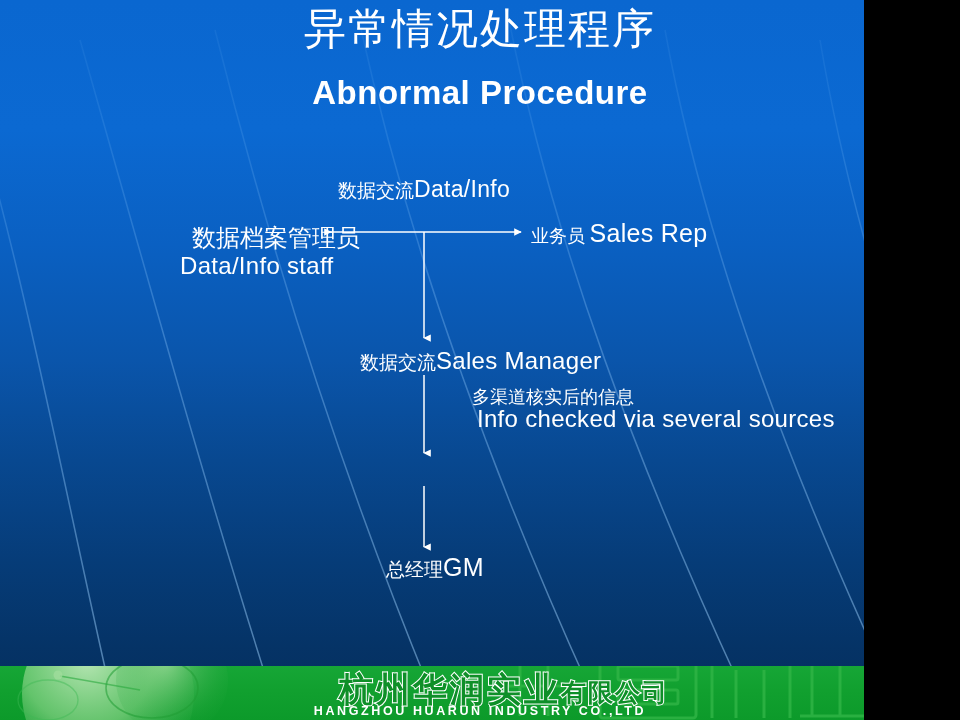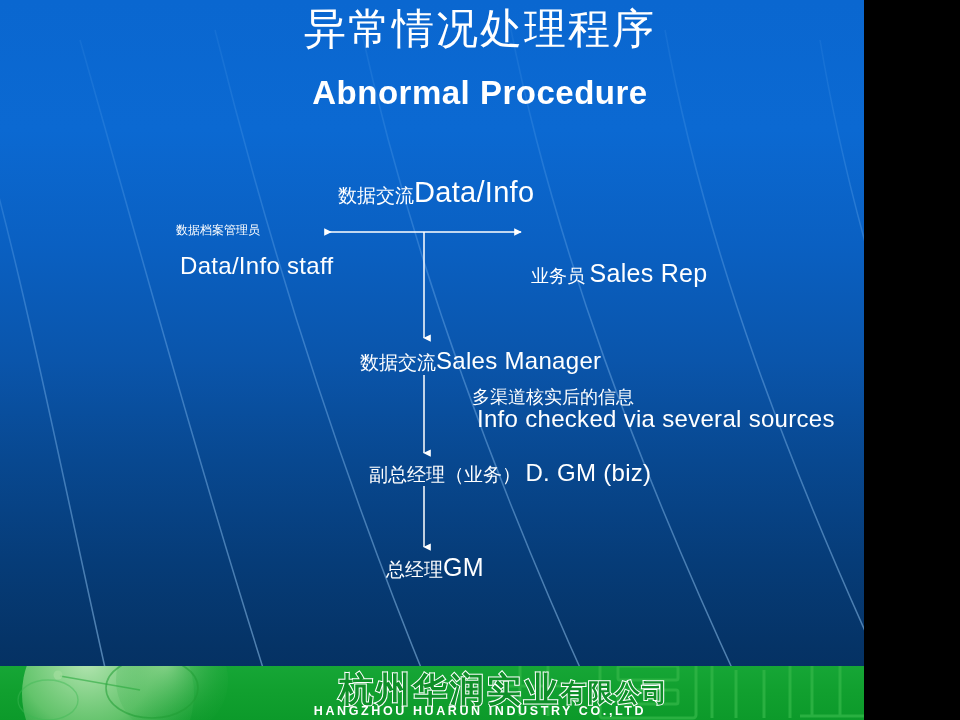--- a/index.html
+++ b/index.html
@@ -71,26 +71,26 @@
   .cn {
     font-family: "Liberation Serif", "DejaVu Serif", serif;
   }
   .en {
     font-family: "Liberation Sans", "DejaVu Sans", sans-serif;
     letter-spacing: 0.3px;
   }
 
   .lbl-data-info      { top: 176px; left: 338px; font-size: 21px; }
   .lbl-data-info .cn  { font-size: 19px; }
-  .lbl-data-info .en  { font-size: 29px; }
-
-  .node-staff-cn { top: 222px; left: 176px; font-size: 12px; }
+  .lbl-data-info .en  { font-size: 23px; }
+
+  .node-staff-cn { top: 222px; left: 192px; font-size: 24px; }
   .node-staff-en { top: 252px; left: 180px; font-size: 24px; }
 
-  .node-rep      { top: 219px; left: 531px; margin-top: 40px; }
+  .node-rep      { top: 219px; left: 531px; }
   .node-rep .cn  { font-size: 18px; }
   .node-rep .en  { font-size: 25px; }
 
   .lbl-abnormal     { top: 269px; left: 450px; }
   .lbl-abnormal .cn { font-size: 18px; }
   .lbl-abnormal .en { font-size: 23px; }
 
   .node-smgr      { top: 347px; left: 360px; }
   .node-smgr .cn  { font-size: 19px; }
   .node-smgr .en  { font-size: 24px; }
@@ -248,24 +248,20 @@
   </div>
 
 
   <div class="node node-smgr">
     <span class="cn">数据交流</span><span class="en">Sales Manager</span>
   </div>
 
   <div class="edge-label lbl-checked-cn cn">多渠道核实后的信息</div>
   <div class="edge-label lbl-checked-en en">Info checked via several sources</div>
 
-  <div class="node node-dgm">
-    <span class="cn">副总经理（业务）</span>
-    <span class="en">D. GM (biz)</span>
-  </div>
 
   <div class="node node-gm">
     <span class="cn">总经理</span><span class="en">GM</span>
   </div>
 
   <div id="footer-banner">
     <svg id="footer-art" viewBox="0 0 960 54">
       <defs>
         <radialGradient id="sphereA" cx="38%" cy="30%" r="70%">
           <stop offset="0%" stop-color="#bfe9ba" stop-opacity="0.95"></stop>

